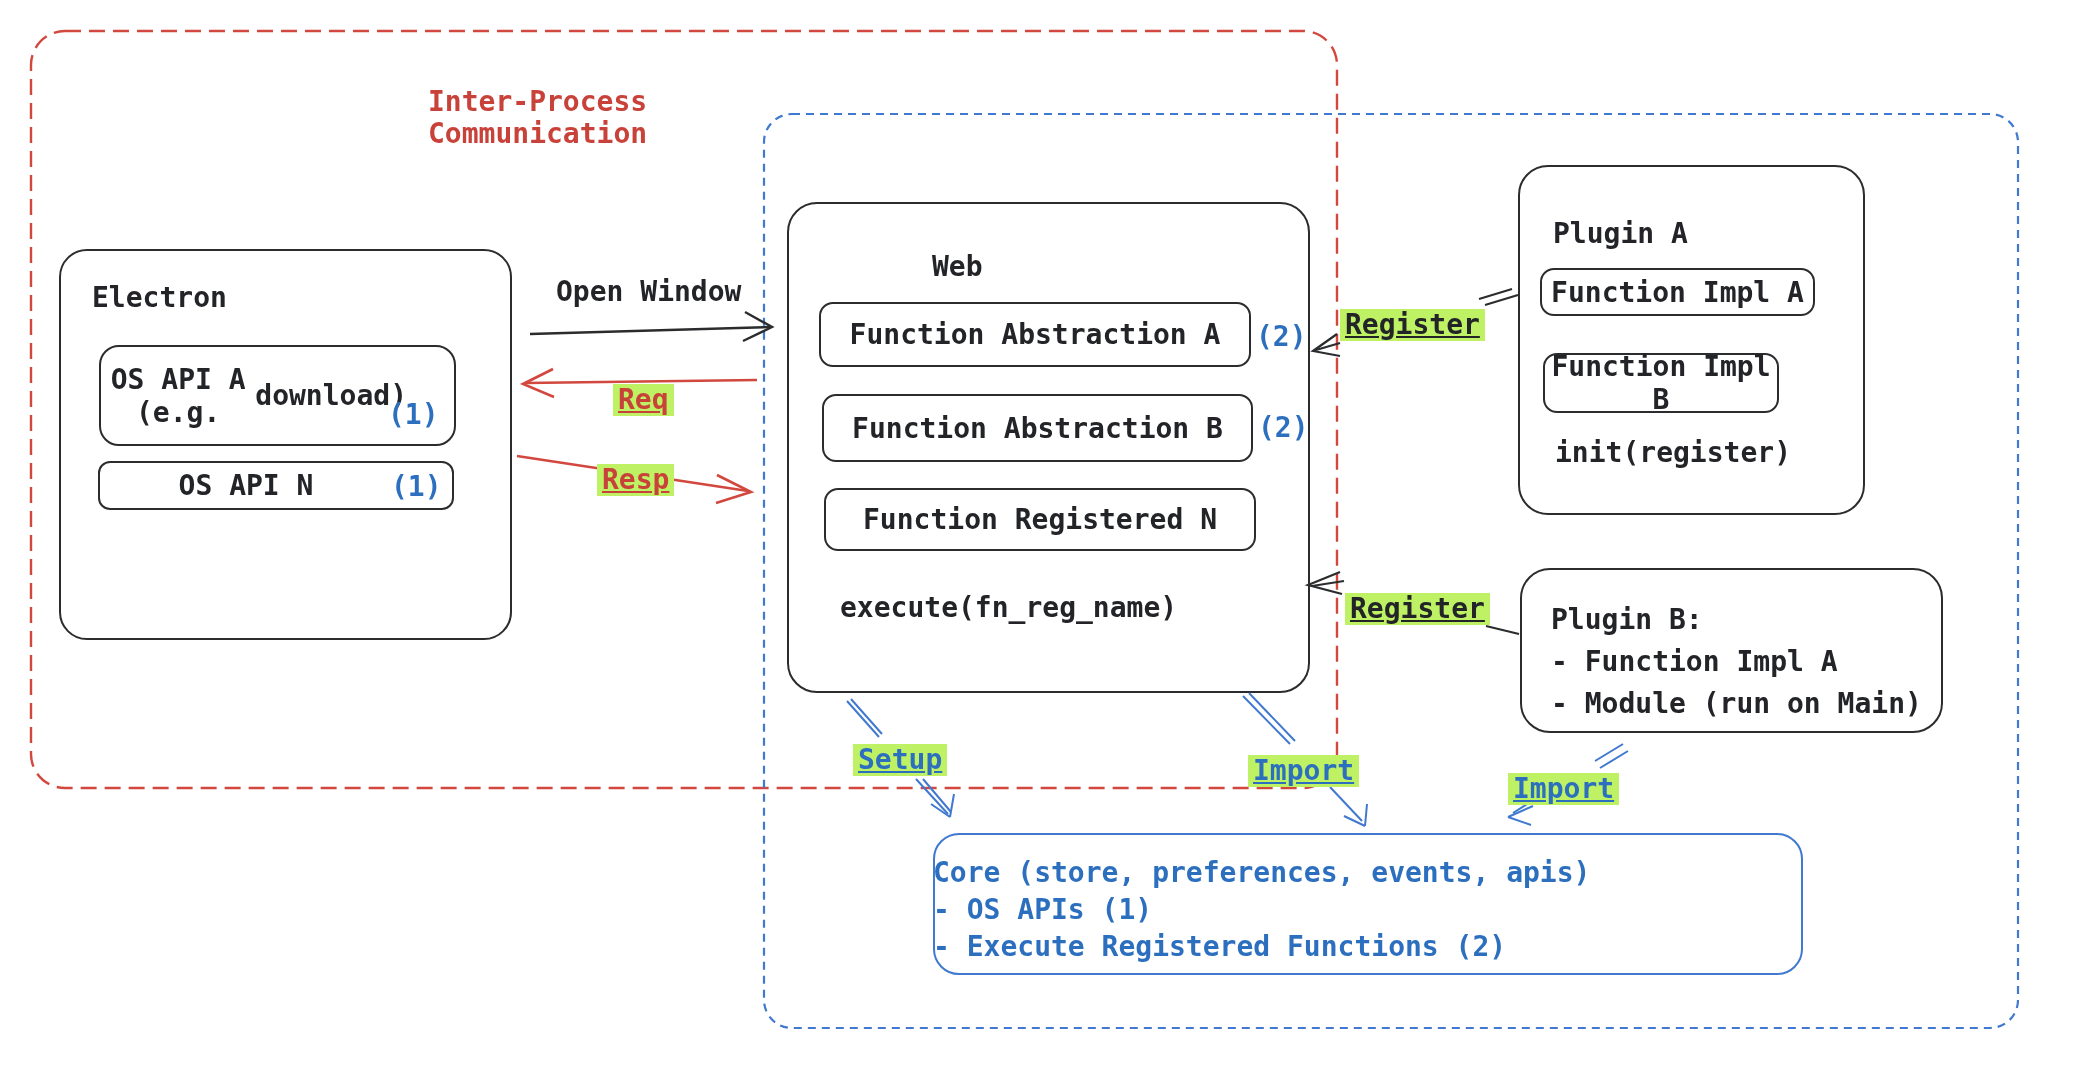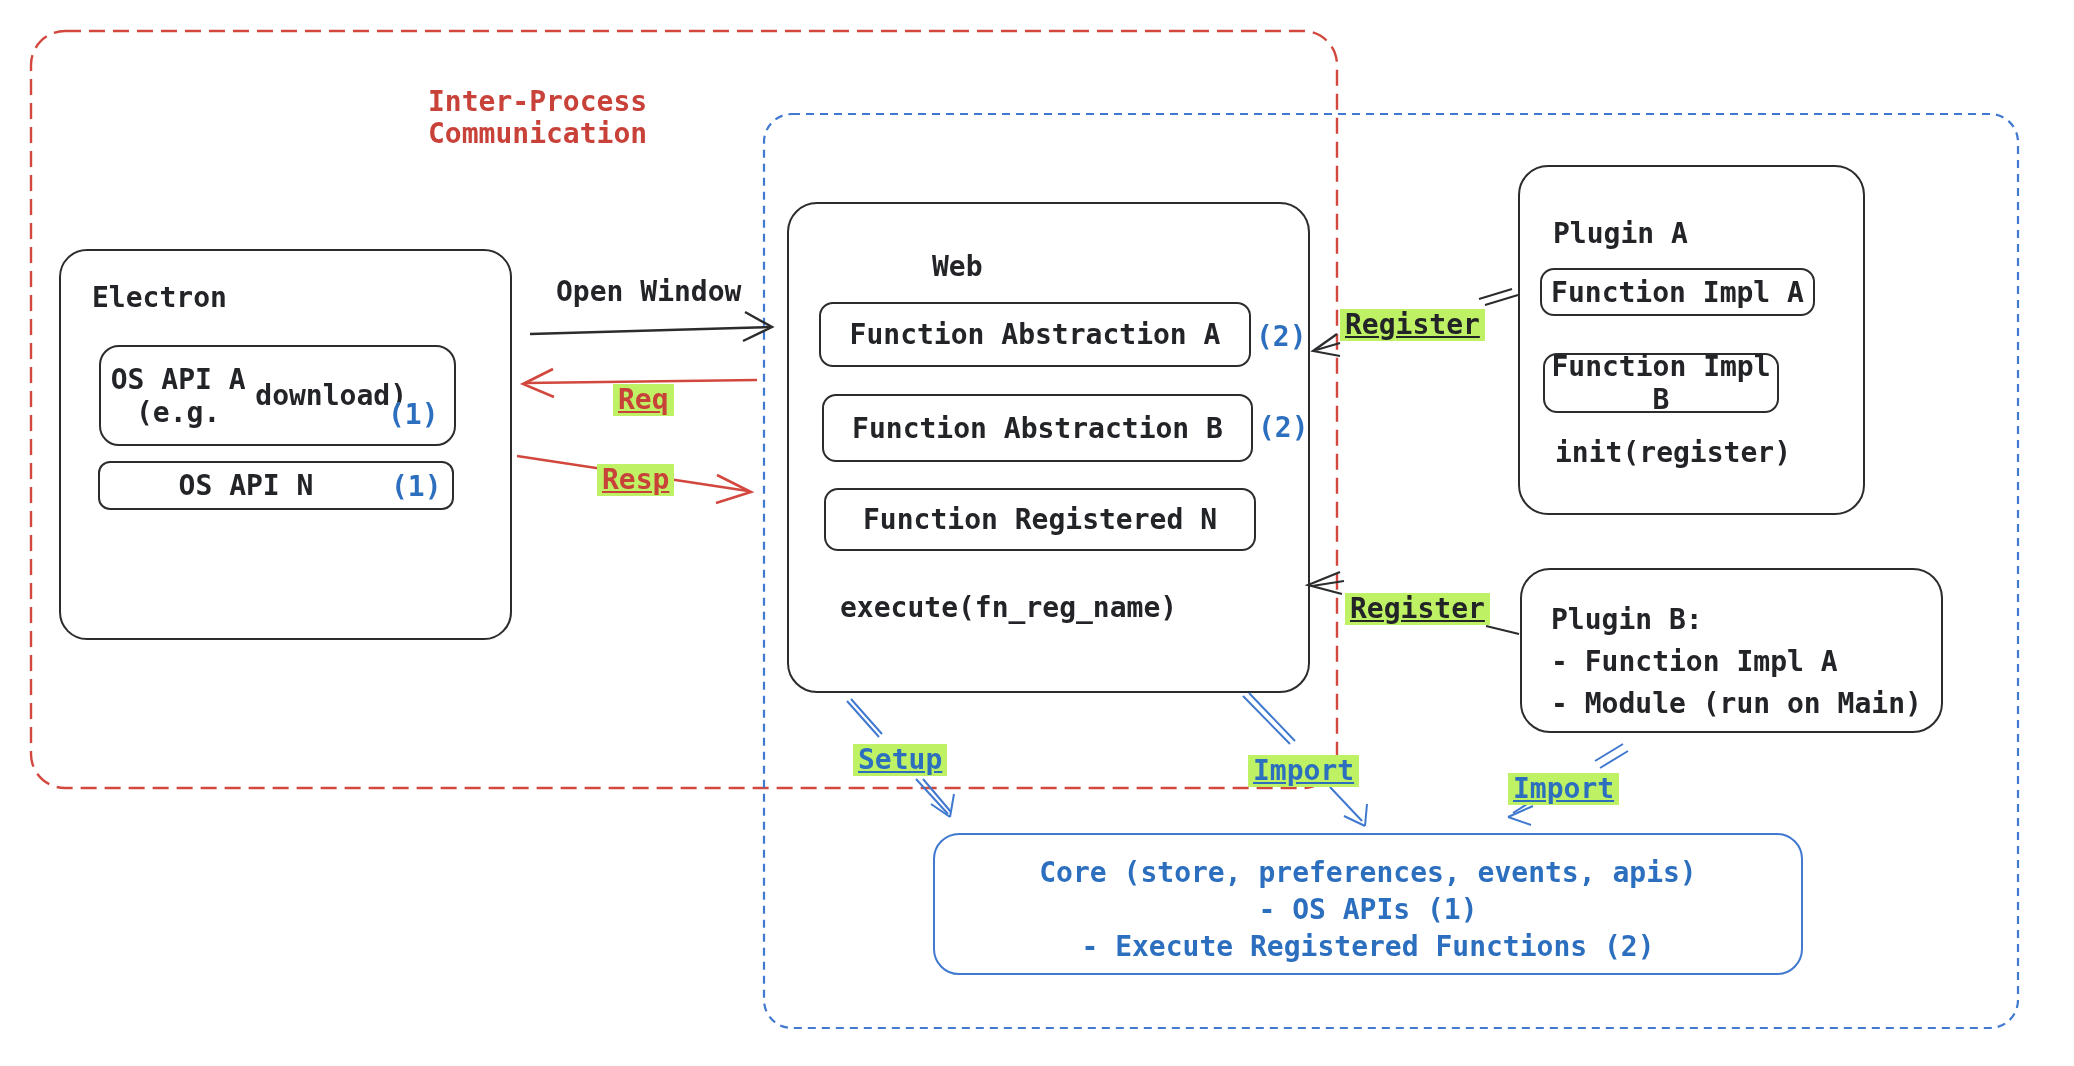--- a/index.html
+++ b/index.html
@@ -128,17 +128,17 @@
   <div class="lbl" style="left:1555px;top:437px;">init(register)</div>
 
   <div class="lbl" style="left:1551px;top:599px;line-height:42px;z-index:3;"><span>Plugin B:</span>
 <span>- Function Impl A</span>
 <span>- Module (run on Main)</span></div>
 
   <div class="lbl blue-t on-line" style="left:853px;top:744px;">Setup</div>
   <div class="lbl blue-t on-line" style="left:1248px;top:755px;">Import</div>
   <div class="lbl blue-t on-line" style="left:1508px;top:773px;">Import</div>
 
-  <div class="lbl blue-t" style="left:933px;top:854px;width:870px;text-align:center;line-height:37px;z-index:3;"><span>Core (store, preferences, events, apis)</span>
+  <div class="lbl blue-t" style="left:933px;top:854px;width:870px;line-height:37px;z-index:3;"><span>Core (store, preferences, events, apis)</span>
 <span>- OS APIs (1)</span>
 <span>- Execute Registered Functions (2)</span></div>
 
 </div>
 
 </body></html>

